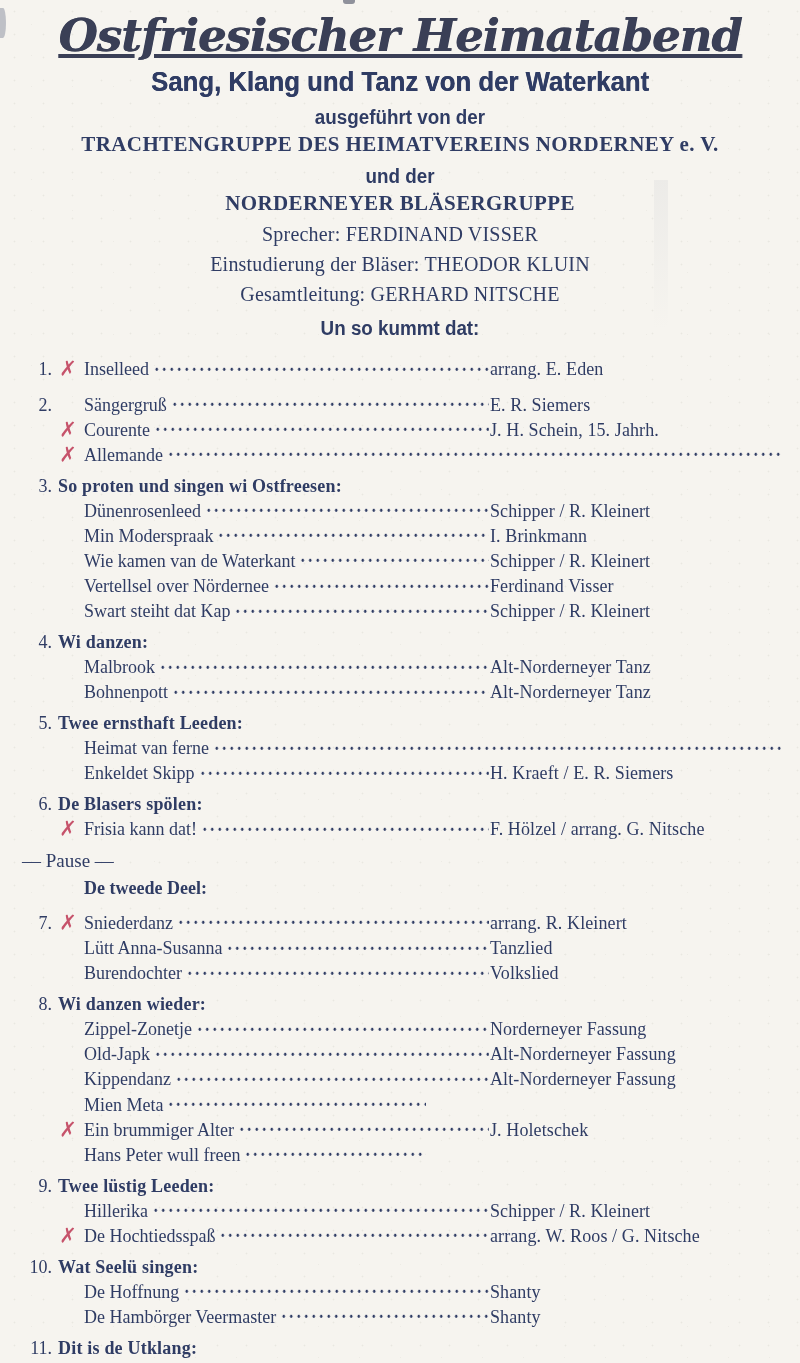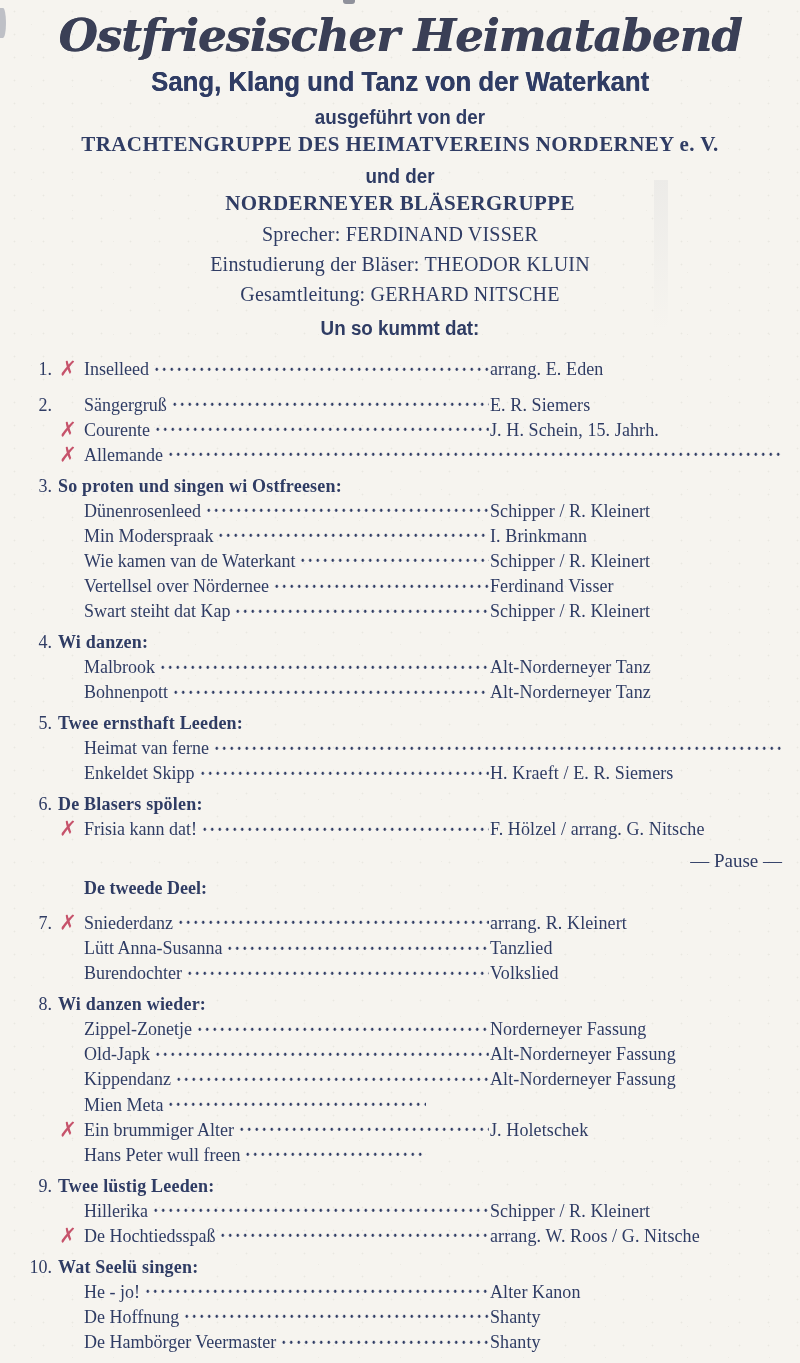--- a/index.html
+++ b/index.html
@@ -10,21 +10,21 @@
                      radial-gradient(circle,#edebe5 0.7px,transparent 1px);
     background-size:29px 23px,41px 31px;
     background-position:0 0,11px 9px;
     font-family:"Liberation Serif",serif;
     color:var(--ink,#2f3c64);
   }
   .header{text-align:center;}
   .title{
     font-family:"DejaVu Serif",serif;font-style:italic;font-weight:700;
     font-size:45px;line-height:1.15;padding-top:10px;letter-spacing:-1px;
-    color:var(--title,#3a3f56);text-shadow:0.6px 0 0 currentColor;
+    color:var(--title,#3a3f56);text-shadow:0.6px 0 0 currentColor;text-decoration:underline;
   }
   .subtitle{
     font-family:"Liberation Sans",sans-serif;font-weight:700;font-size:28px;
     margin-top:4px;transform:scaleX(.92);transform-origin:50% 50%;
     text-shadow:0.4px 0 0 currentColor;
   }
   .kicker{
     font-family:"Liberation Sans",sans-serif;font-weight:700;font-size:20px;
     margin-top:8px;transform:scaleX(.94);transform-origin:50% 50%;
   }
@@ -45,21 +45,21 @@
   }
   .song{white-space:pre;}
   .heading{font-weight:700;margin-left:6px;letter-spacing:.2px;}
   .leader{
     flex:1 1 auto;height:20.6px;margin:0 1px 0 4px;
     background-image:radial-gradient(circle,var(--ink,#2f3c64) 1.2px,transparent 1.6px);
     background-size:7.5px 20.6px;background-repeat:repeat-x;background-position:0 4px;
   }
   .no-author .leader{margin-right:64px;}
   .author{width:292px;flex:none;letter-spacing:.1px;}
-  .divider{text-align:right;font-size:19px;margin-top:10px;line-height:21px;}
+  .divider{text-align:left;font-size:19px;margin-top:10px;line-height:21px;}
   .subheading{font-weight:700;padding-left:62px;font-size:18px;line-height:20.6px;margin-top:7px;}
   .speck{position:absolute;pointer-events:none;}
   .speck.a{left:0;top:8px;width:6px;height:30px;background:#7b8095;opacity:.45;border-radius:0 60% 60% 0;}
   .speck.b{left:343px;top:0;width:12px;height:4px;background:#3a3f56;opacity:.55;border-radius:0 0 3px 3px;}
   .speck.c{right:132px;top:180px;width:14px;height:150px;background:linear-gradient(#b9bcc4,transparent);opacity:.16;}
 </style>
 </head>
 <body>
 
 <div class="page">
@@ -299,27 +299,20 @@
         </div>
       </div>
       <div class="section">
         <div class="row">
           <span class="num">10.</span>
           <span class="heading">Wat Seelü singen:</span>
         </div>
         <div class="row">
           <span class="num"></span>
           <span class="mark"></span>
-          <span class="song">He - jo!</span>
-          <span class="leader"></span>
-          <span class="author">Alter Kanon</span>
-        </div>
-        <div class="row">
-          <span class="num"></span>
-          <span class="mark"></span>
           <span class="song">De Hoffnung</span>
           <span class="leader"></span>
           <span class="author">Shanty</span>
         </div>
         <div class="row">
           <span class="num"></span>
           <span class="mark"></span>
           <span class="song">De Hambörger Veermaster</span>
           <span class="leader"></span>
           <span class="author">Shanty</span>

